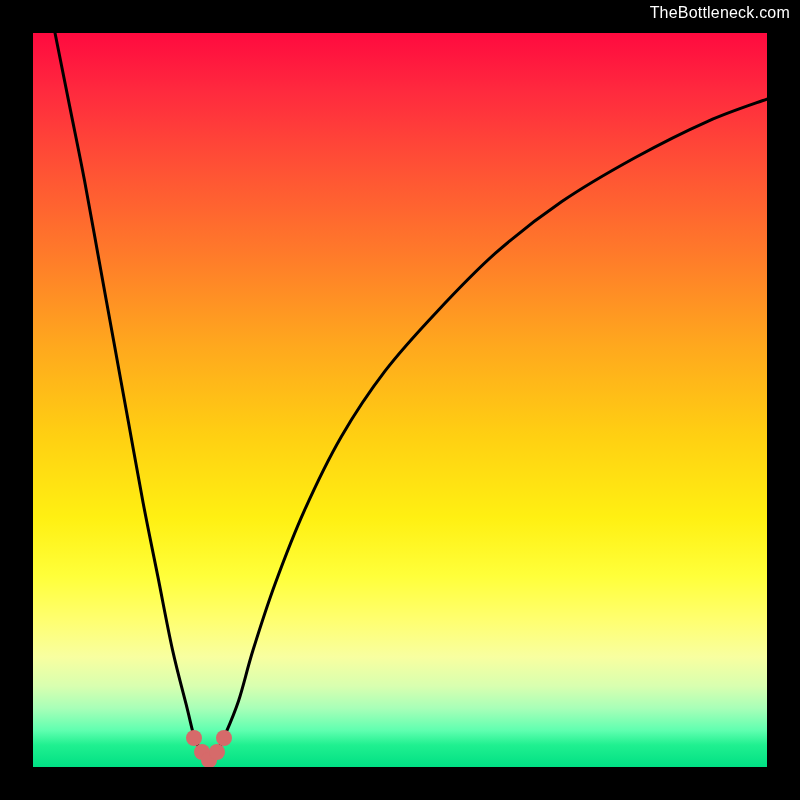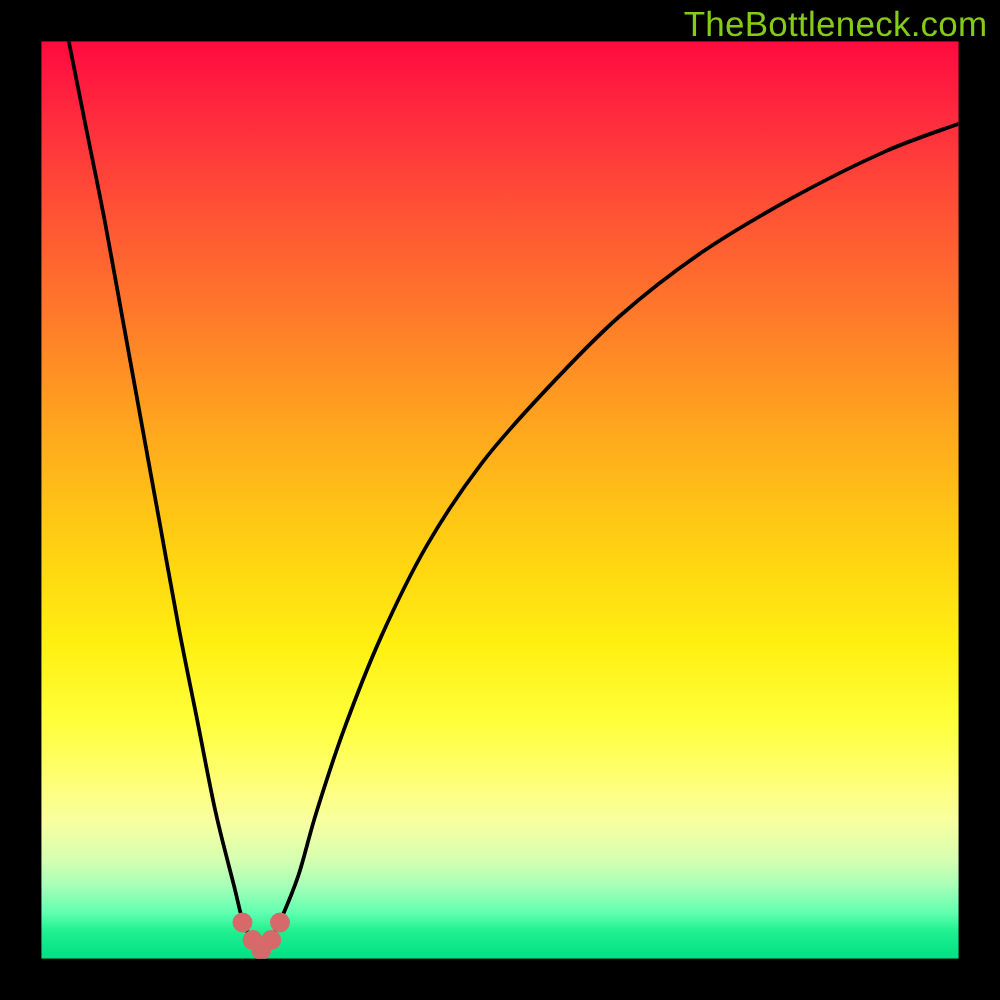--- a/index.html
+++ b/index.html
@@ -8,22 +8,22 @@
     position: relative;
     width: 800px;
     height: 800px;
     background: #000;
   }
   .watermark {
     position: absolute;
     top: 4px;
     right: 10px;
     font-family: Arial, Helvetica, sans-serif;
-    font-size: 28px;
-    color: #84cc16;
+    font-size: 16px;
+    color: #ffffff;
     letter-spacing: 0.2px;
     z-index: 50;
   }
   .plot-area {
     position: absolute;
     left: 33px;
     top: 33px;
     width: 734px;
     height: 734px;
     overflow: hidden;

